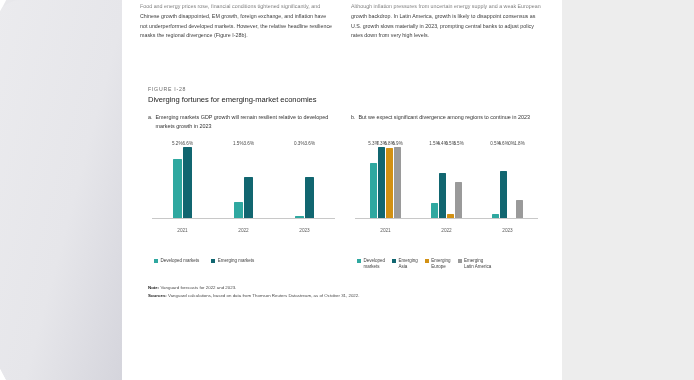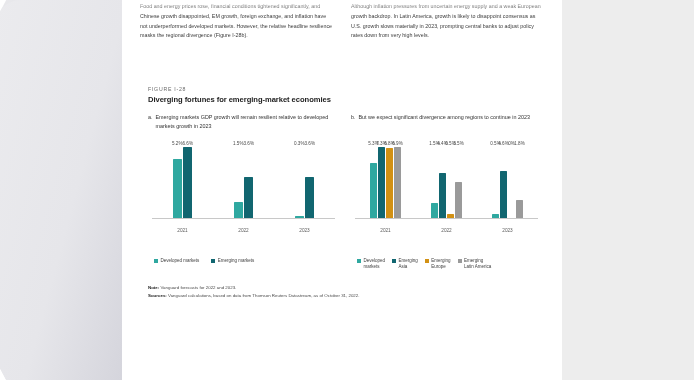--- a/index.html
+++ b/index.html
@@ -105,21 +105,21 @@
   }
   .fig-kicker {
     font-size: 5.2px;
     letter-spacing: 0.75px;
     color: #6a6a6a;
     text-transform: uppercase;
     margin-bottom: 3px;
   }
   .fig-title {
     font-size: 7.6px;
-    font-weight: 700;
+    font-weight: 400;
     color: #1d1d1d;
     letter-spacing: -0.05px;
     margin-bottom: 9px;
   }
 
   .panels {
     display: flex;
     gap: 14px;
   }
   .panel {

